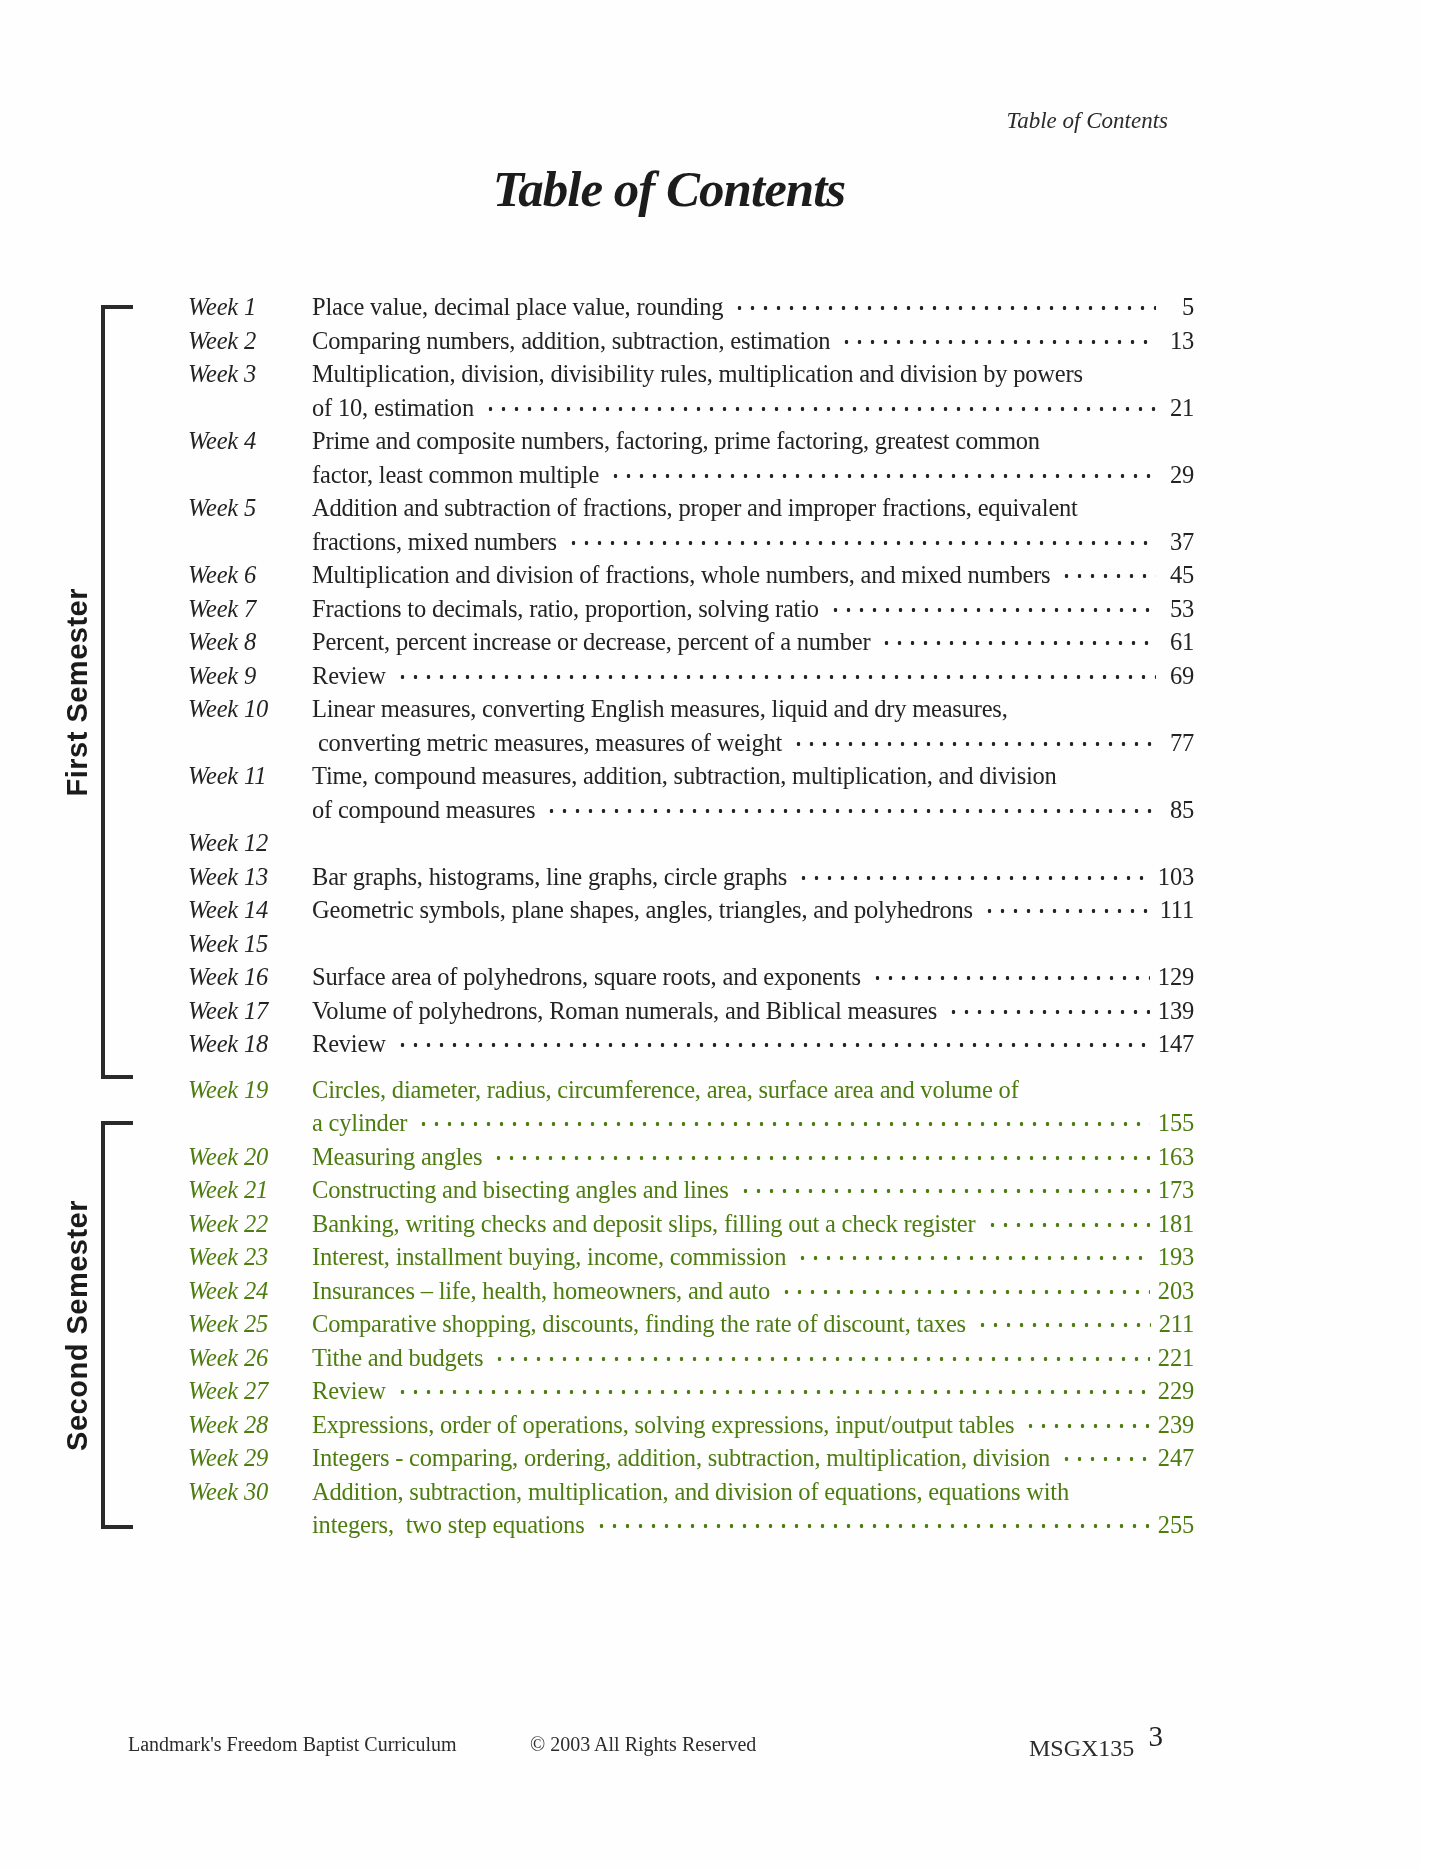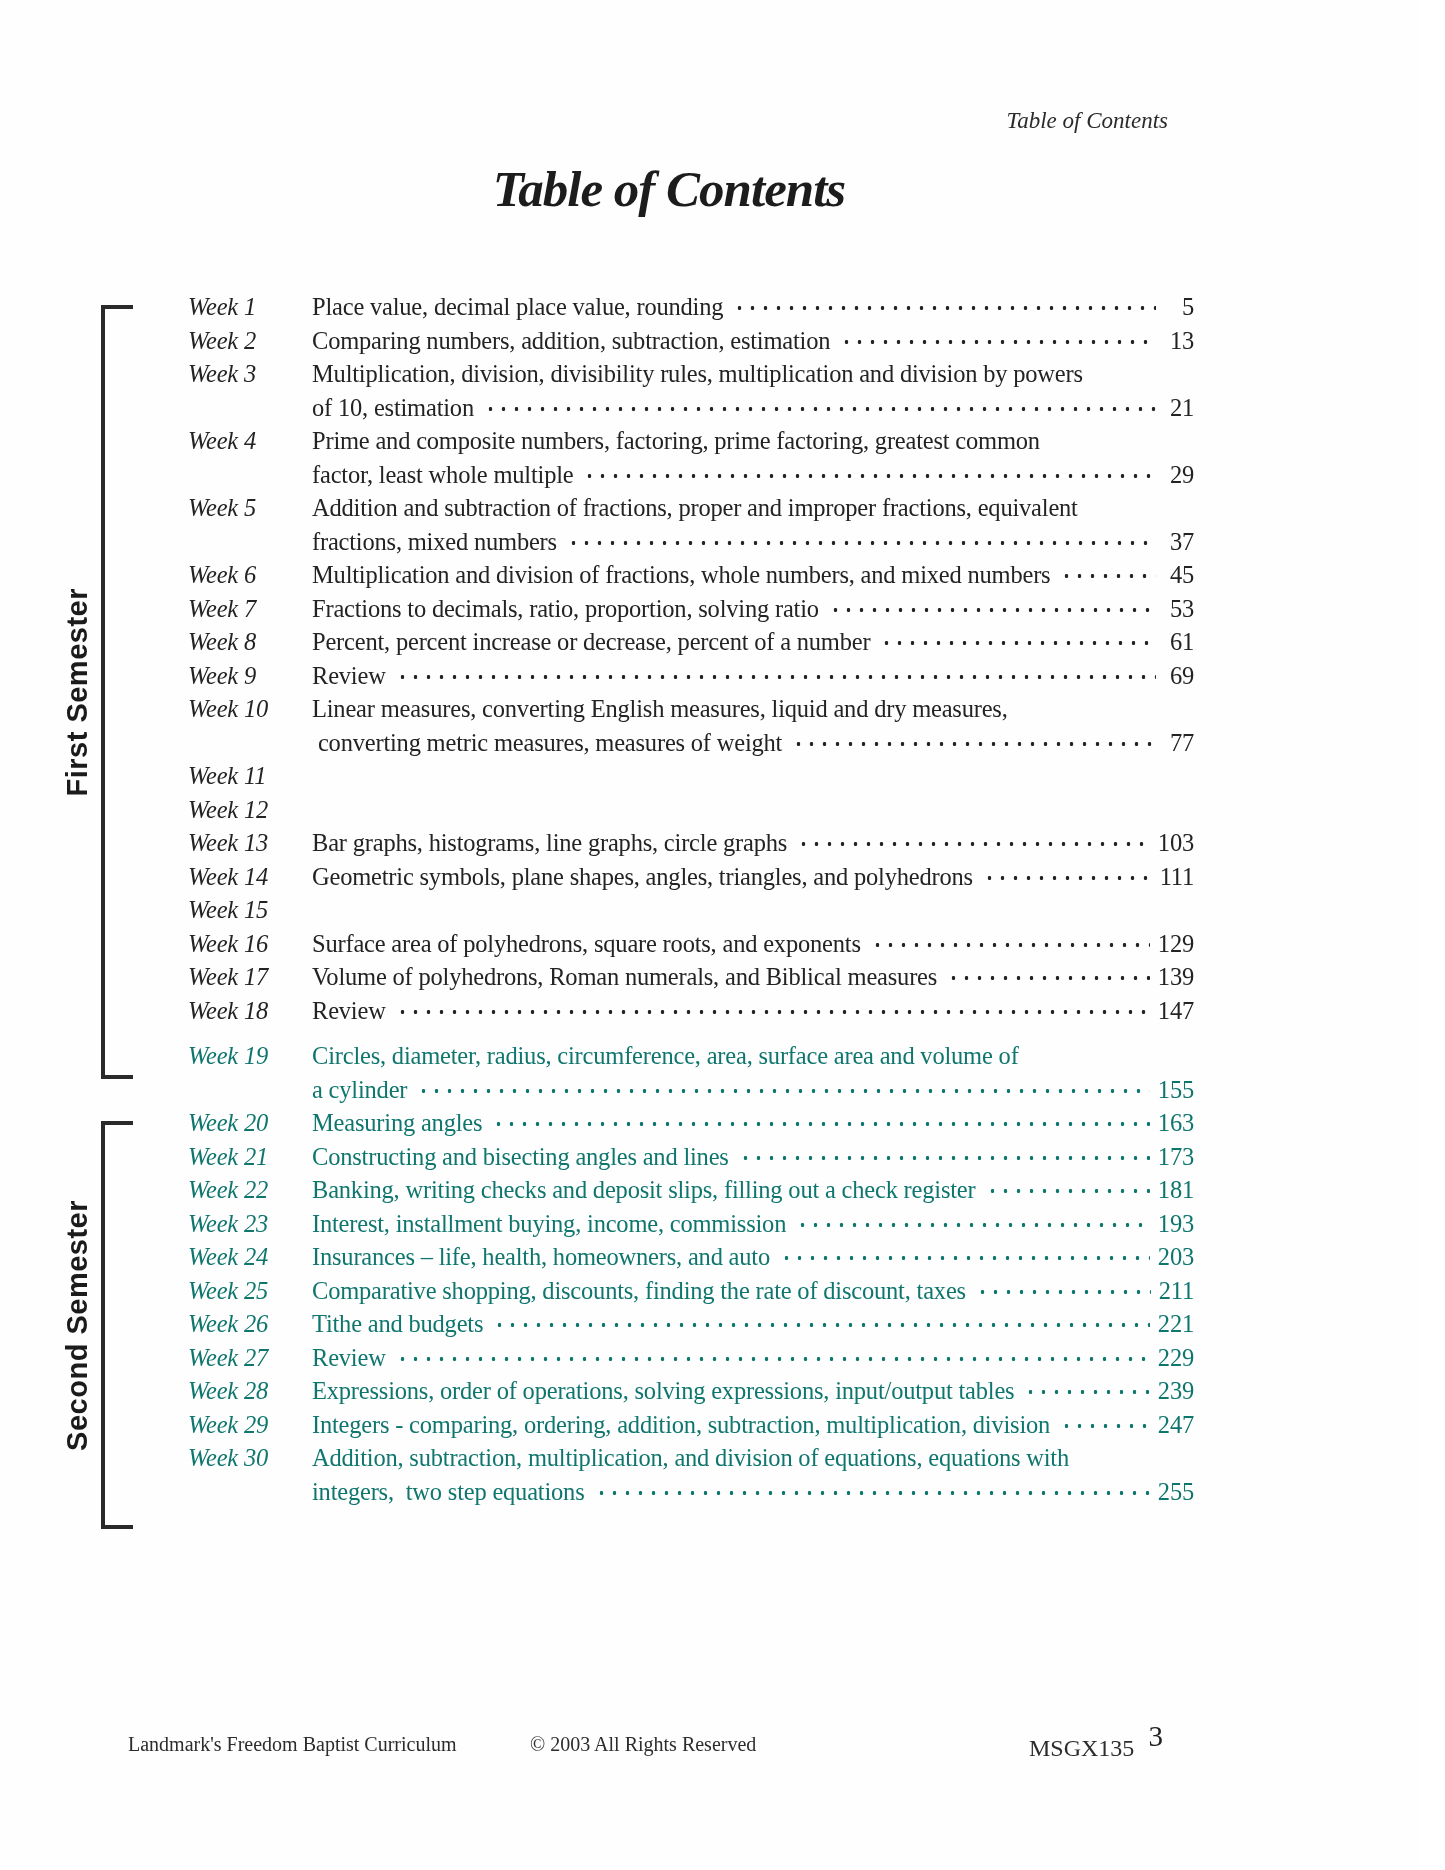--- a/index.html
+++ b/index.html
@@ -71,21 +71,21 @@
   
   .toc {
     position: absolute;
     left: 148px;
     top: 290px;
     width: 1046px;
     font-size: 24.5px;
     line-height: 33.5px;
     letter-spacing: -0.2px;
   }
-  .sem-group.second { margin-top: 12px; color: #0f766e; }
+  .sem-group.second { margin-top: 12px; color: #4d7c0f; }
   .toc-row { display: flex; }
   .week {
     flex: none;
     width: 124px;
     font-style: italic;
     margin-left: 40px;
   }
   .desc { flex: 1; min-width: 0; }
   .line { white-space: pre; }
   .line.last { display: flex; white-space: normal; }
@@ -156,21 +156,21 @@
               <span class="leader"></span>
               <span class="pagenum">21</span>
             </div>
           </div>
         </div>
         <div class="toc-row">
           <div class="week">Week 4</div>
           <div class="desc">
             <div class="line"><span class="txt">Prime and composite numbers, factoring, prime factoring, greatest common</span></div>
             <div class="line last">
-              <span class="txt">factor, least whole multiple</span>
+              <span class="txt">factor, least common multiple</span>
               <span class="leader"></span>
               <span class="pagenum">29</span>
             </div>
           </div>
         </div>
         <div class="toc-row">
           <div class="week">Week 5</div>
           <div class="desc">
             <div class="line"><span class="txt">Addition and subtraction of fractions, proper and improper fractions, equivalent</span></div>
             <div class="line last">
@@ -226,20 +226,28 @@
             <div class="line"><span class="txt">Linear measures, converting English measures, liquid and dry measures,</span></div>
             <div class="line last">
               <span class="txt"> converting metric measures, measures of weight</span>
               <span class="leader"></span>
               <span class="pagenum">77</span>
             </div>
           </div>
         </div>
         <div class="toc-row">
           <div class="week">Week 11</div>
+          <div class="desc">
+            <div class="line"><span class="txt">Time, compound measures, addition, subtraction, multiplication, and division</span></div>
+            <div class="line last">
+              <span class="txt">of compound measures</span>
+              <span class="leader"></span>
+              <span class="pagenum">85</span>
+            </div>
+          </div>
         </div>
         <div class="toc-row">
           <div class="week">Week 12</div>
         </div>
         <div class="toc-row">
           <div class="week">Week 13</div>
           <div class="desc">
             <div class="line last">
               <span class="txt">Bar graphs, histograms, line graphs, circle graphs</span>
               <span class="leader"></span>

